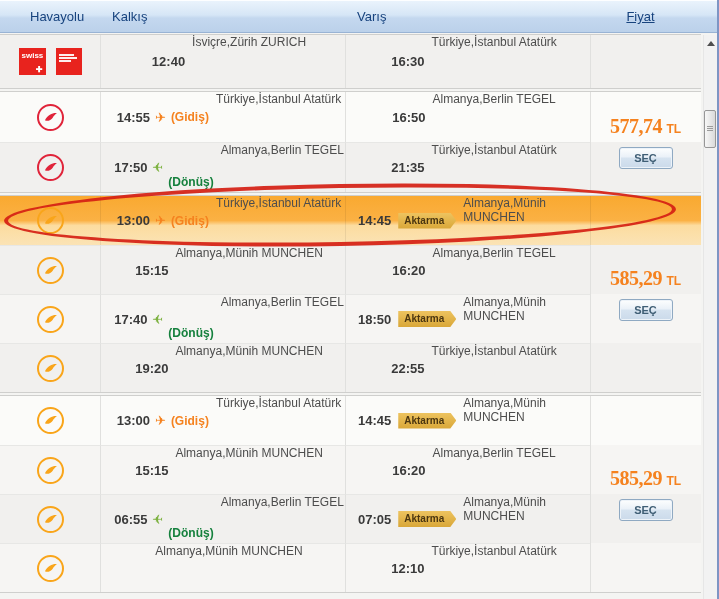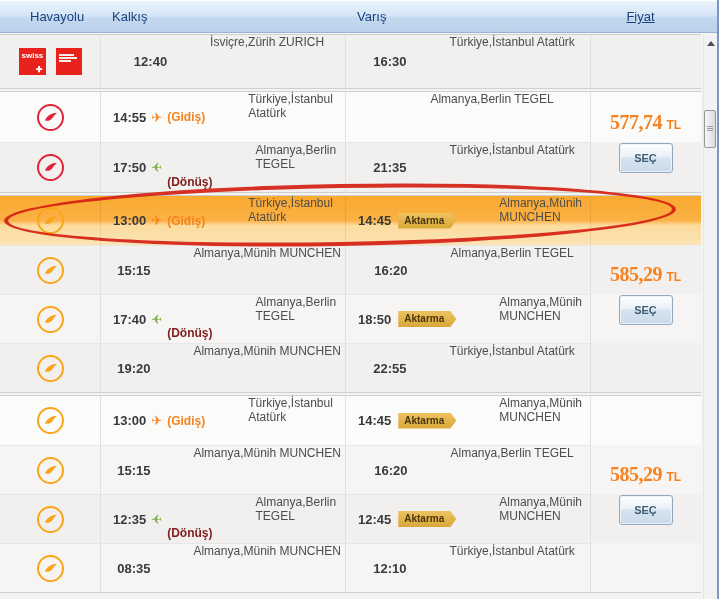--- a/index.html
+++ b/index.html
@@ -36,27 +36,27 @@
   .cell-dep, .cell-arr { display:flex; justify-content:center; padding-left:12px; gap:7px; }
   .bg-a { background:#F1F0EE; }
   .bg-b { background:#FBFBF9; }
   .bg-c { background:#F6F5F3; }
   .row.highlighted {
     background:linear-gradient(180deg,#F9A930 0%,#FBB144 50%,#FCDC9F 60%,#FBE3B5 100%);
   }
   .row.highlighted > .cell-dep, .row.highlighted > .cell-arr, .row.highlighted > .cell-spacer { border-left-color:rgba(0,0,0,0.07); }
   .time-line { display:flex; align-items:center; gap:5px; }
   .time { font-weight:bold; font-size:13px; color:#3A3A3A; }
-  .loc { font-size:12px; color:#4D4D4D;margin-left:36px; }
+  .loc { font-size:12px; color:#4D4D4D; }
   .plane { font-size:13px; line-height:1; }
   .plane.gidis { color:#F5821F; }
   .plane.donus { color:#7CB13F; transform:scaleX(-1); }
   .dir { font-weight:bold; font-size:12px; }
   .dir.gidis { color:#F5821F; }
-  .dir.donus { color:#7f1d1d;margin-top:28px; }
+  .dir.donus { color:#15803d;margin-top:28px; }
   .badge {
     display:inline-block; font-size:10px; font-weight:bold; color:#4A3510;
     background:linear-gradient(180deg,#EDC35F,#D9A738);
     padding:2px 12px 3px 6px; margin-left:2px;
     clip-path:polygon(0 0,calc(100% - 6px) 0,100% 50%,calc(100% - 6px) 100%,0 100%);
   }
   
   .logo-swiss { display:flex; gap:10px; }
   .sw-box1 { width:27px; height:27px; background:#E8231E; position:relative; }
   .sw-word { position:absolute; top:3px; left:3px; font-size:8px; font-weight:bold; color:#fff; }
@@ -67,21 +67,21 @@
   .sw-box2 i:nth-child(3){ margin-right:11px; }
   .logo-circle { width:27px; height:27px; border-radius:50%; display:flex; align-items:center; justify-content:center; background:transparent; }
   .logo-circle.thy { border:2px solid #E0243A; }
   .logo-circle.lh  { border:2px solid #F9A51A; }
   
   .price-box { position:absolute; left:590px; width:111px; top:50%; transform:translateY(-50%); text-align:center; z-index:2; }
   .price-line { margin-bottom:9px; white-space:nowrap; }
   .price { font-size:20px; font-weight:bold; color:#F5821F; letter-spacing:-0.5px;font-family:Liberation Serif, serif; }
   .cur { font-size:12px; font-weight:bold; color:#F5821F; }
   .sec-btn {
-    width:54px; height:30px; border:1px solid #8FA9C2; border-radius:3px;
+    width:54px; height:22px; border:1px solid #8FA9C2; border-radius:3px;
     background:linear-gradient(180deg,#FDFEFE,#EAF1F8 45%,#D6E3F0 50%,#CBDAEA);
     font-family:"Liberation Sans", sans-serif; font-size:11px; font-weight:bold; color:#3F5E75;
     box-shadow:inset 0 0 0 1px #EDF3F9; cursor:pointer;
   }
   
   .scrollbar { position:absolute; top:35px; right:2px; width:14px; height:564px; background:#F2F2F2; border-left:1px solid #E6E6E6; z-index:4; }
   .sb-up { height:16px; display:flex; align-items:center; justify-content:center; }
   .sb-up i { width:0; height:0; border-left:4px solid transparent; border-right:4px solid transparent; border-bottom:5px solid #4E4E4E; }
   .sb-thumb { position:absolute; top:75px; left:0; width:12px; height:38px; background:linear-gradient(90deg,#F7F7F7,#DADADA); border:1px solid #979797; border-radius:2px; padding-top:14px; }
   .sb-thumb i { display:block; height:1px; background:#9B9B9B; margin:1px 2px; }
@@ -149,20 +149,23 @@
         </div>
         <div class="cell-dep">
           <div class="time-line">
             <span class="time">14:55</span>
             <span class="plane gidis">✈</span>
             <span class="dir gidis">(Gidiş)</span>
           </div>
           <div class="loc">Türkiye,İstanbul Atatürk</div>
         </div>
         <div class="cell-arr">
+          <div class="time-line">
+              <span class="time">16:50</span>
+            </div>
           <div class="loc">Almanya,Berlin TEGEL</div>
         </div>
         <div class="cell-spacer"></div>
       </div>
       <div class="row bg-a">
         <div class="cell-air">
           <div class="logo-circle thy">
             <svg width="19" height="19" viewBox="0 0 24 24">
                 <path d="M5 15.5 C8.5 8.5 16 5.5 20 6.5 C17.5 8.3 15.8 10.2 14.8 12.2 C12.5 15.8 8 17 5 15.5 Z" fill="#E0243A"></path>
               </svg>
@@ -348,47 +351,44 @@
       <div class="row bg-a">
         <div class="cell-air">
           <div class="logo-circle lh">
             <svg width="19" height="19" viewBox="0 0 24 24">
                 <path d="M5 15.5 C8.5 8.5 16 5.5 20 6.5 C17.5 8.3 15.8 10.2 14.8 12.2 C12.5 15.8 8 17 5 15.5 Z" fill="#F9A51A"></path>
               </svg>
           </div>
         </div>
         <div class="cell-dep">
           <div class="time-line">
-            <span class="time">12:35</span>
+            <span class="time">06:55</span>
             <span class="plane donus">✈</span>
             <span class="dir donus">(Dönüş)</span>
           </div>
           <div class="loc">Almanya,Berlin TEGEL</div>
         </div>
         <div class="cell-arr">
           <div class="time-line">
-            <span class="time">12:45</span>
+            <span class="time">07:05</span>
             <span class="badge">Aktarma</span>
           </div>
           <div class="loc">Almanya,Münih MUNCHEN</div>
         </div>
         <div class="cell-spacer"></div>
       </div>
       <div class="row bg-c">
         <div class="cell-air">
           <div class="logo-circle lh">
             <svg width="19" height="19" viewBox="0 0 24 24">
                 <path d="M5 15.5 C8.5 8.5 16 5.5 20 6.5 C17.5 8.3 15.8 10.2 14.8 12.2 C12.5 15.8 8 17 5 15.5 Z" fill="#F9A51A"></path>
               </svg>
           </div>
         </div>
         <div class="cell-dep">
-          <div class="time-line">
-              <span class="time">08:35</span>
-            </div>
           <div class="loc">Almanya,Münih MUNCHEN</div>
         </div>
         <div class="cell-arr">
           <div class="time-line">
               <span class="time">12:10</span>
             </div>
           <div class="loc">Türkiye,İstanbul Atatürk</div>
         </div>
         <div class="cell-spacer"></div>
       </div>

